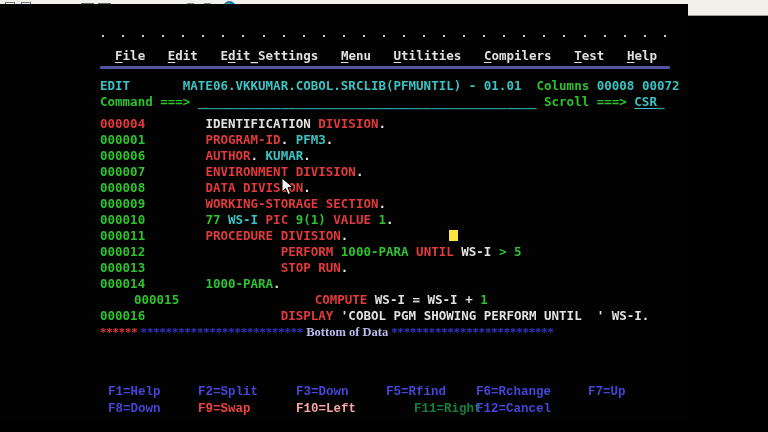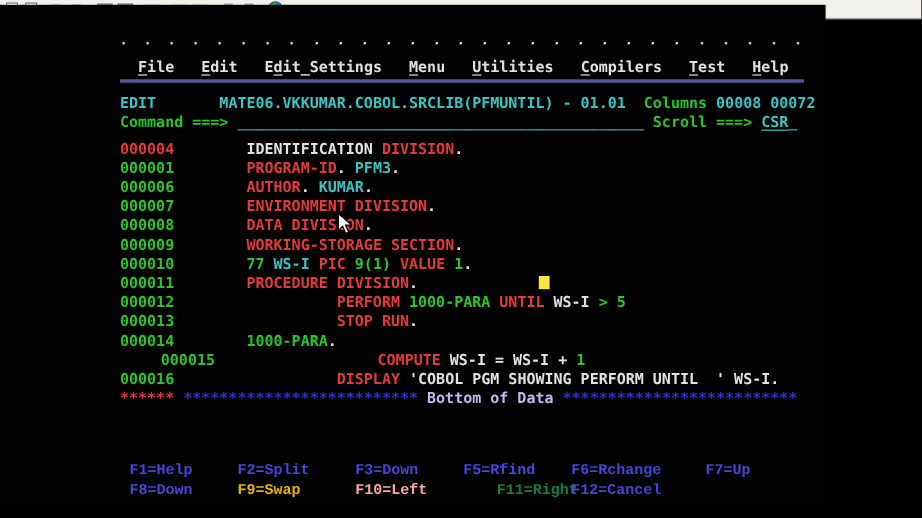--- a/index.html
+++ b/index.html
@@ -102,35 +102,35 @@
       <div class="srow" style="top: 160px;"><span style="color: rgb(46, 194, 46);">000007</span><span>        </span><span style="color: rgb(226, 59, 59);">ENVIRONMENT DIVISION</span><span style="color: rgb(226, 226, 226);">.</span></div>
       <div class="srow" style="top: 176px;"><span style="color: rgb(46, 194, 46);">000008</span><span>        </span><span style="color: rgb(226, 59, 59);">DATA DIVISION</span><span style="color: rgb(226, 226, 226);">.</span></div>
       <div class="srow" style="top: 192px;"><span style="color: rgb(46, 194, 46);">000009</span><span>        </span><span style="color: rgb(226, 59, 59);">WORKING-STORAGE SECTION</span><span style="color: rgb(226, 226, 226);">.</span></div>
       <div class="srow" style="top: 208px;"><span style="color: rgb(46, 194, 46);">000010</span><span>        </span><span style="color: rgb(46, 194, 46);">77 </span><span style="color: rgb(60, 195, 195);">WS-I </span><span style="color: rgb(226, 59, 59);">PIC </span><span style="color: rgb(46, 194, 46);">9(1) </span><span style="color: rgb(226, 59, 59);">VALUE </span><span style="color: rgb(46, 194, 46);">1</span><span style="color: rgb(226, 226, 226);">.</span></div>
       <div class="srow" style="top: 224px;"><span style="color: rgb(46, 194, 46);">000011</span><span>        </span><span style="color: rgb(226, 59, 59);">PROCEDURE DIVISION</span><span style="color: rgb(226, 226, 226);">.</span></div>
       <div class="srow" style="top: 240px;"><span style="color: rgb(46, 194, 46);">000012</span><span>                  </span><span style="color: rgb(226, 59, 59);">PERFORM </span><span style="color: rgb(46, 194, 46);">1000-PARA </span><span style="color: rgb(226, 59, 59);">UNTIL </span><span style="color: rgb(226, 226, 226);">WS-I </span><span style="color: rgb(46, 194, 46);">&gt; 5</span></div>
       <div class="srow" style="top: 256px;"><span style="color: rgb(46, 194, 46);">000013</span><span>                  </span><span style="color: rgb(226, 59, 59);">STOP RUN</span><span style="color: rgb(226, 226, 226);">.</span></div>
       <div class="srow" style="top: 272px;"><span style="color: rgb(46, 194, 46);">000014</span><span>        </span><span style="color: rgb(46, 194, 46);">1000-PARA</span><span style="color: rgb(226, 226, 226);">.</span></div>
       <div class="srow" style="top: 288px; margin-left: 34px;"><span style="color: rgb(46, 194, 46);">000015</span><span>                  </span><span style="color: rgb(226, 59, 59);">COMPUTE </span><span style="color: rgb(226, 226, 226);">WS-I = WS-I + </span><span style="color: rgb(46, 194, 46);">1</span></div>
       <div class="srow" style="top: 304px;"><span style="color: rgb(46, 194, 46);">000016</span><span>                  </span><span style="color: rgb(226, 59, 59);">DISPLAY </span><span style="color: rgb(226, 226, 226);">'COBOL PGM SHOWING PERFORM UNTIL  ' WS-I.</span></div>
-      <div class="srow" style="top: 320px;"><span style="color: rgb(226, 59, 59);">******</span><span style="color: rgb(53, 53, 200);"> **************************</span><span style="color: rgb(188, 188, 240);"> Bottom of Data </span><span style="color: rgb(53, 53, 200);">**************************</span></div>
+      <div class="srow" style="top: 320px; font-family: Liberation Serif, serif;"><span style="color: rgb(226, 59, 59);">******</span><span style="color: rgb(53, 53, 200);"> **************************</span><span style="color: rgb(188, 188, 240);"> Bottom of Data </span><span style="color: rgb(53, 53, 200);">**************************</span></div>
     </div>
 
   <div class="cursor-block"></div>
 
   <svg class="mouse" viewBox="0 0 13 19">
     <polygon points="1,1 1,15 4.5,11.5 7,17.5 9.5,16.5 7,10.5 12,10.5" fill="#f2f2f2" stroke="#000" stroke-width="1"></polygon>
   </svg>
 
   <div id="fkeyarea">
       <span class="fkey" style="left: 108px; top: 380px; color: rgb(70, 70, 216);">F1=Help</span>
       <span class="fkey" style="left: 198px; top: 380px; color: rgb(70, 70, 216);">F2=Split</span>
       <span class="fkey" style="left: 296px; top: 380px; color: rgb(70, 70, 216);">F3=Down</span>
       <span class="fkey" style="left: 386px; top: 380px; color: rgb(70, 70, 216);">F5=Rfind</span>
       <span class="fkey" style="left: 476px; top: 380px; color: rgb(70, 70, 216);">F6=Rchange</span>
       <span class="fkey" style="left: 588px; top: 380px; color: rgb(70, 70, 216);">F7=Up</span>
       <span class="fkey" style="left: 108px; top: 397px; color: rgb(70, 70, 216);">F8=Down</span>
-      <span class="fkey" style="left: 198px; top: 397px; color: #eab308;">F9=Swap</span>
+      <span class="fkey" style="left: 198px; top: 397px; color: #ef4444;">F9=Swap</span>
       <span class="fkey" style="left: 296px; top: 397px; color: #fca5a5;">F10=Left</span>
       <span class="fkey" style="left: 386px; top: 397px; color: #15803d; margin-left: 28px;">F11=Right</span>
       <span class="fkey" style="left: 476px; top: 397px; color: rgb(70, 70, 216);">F12=Cancel</span>
     </div>
 </div>
 
 </body></html>

